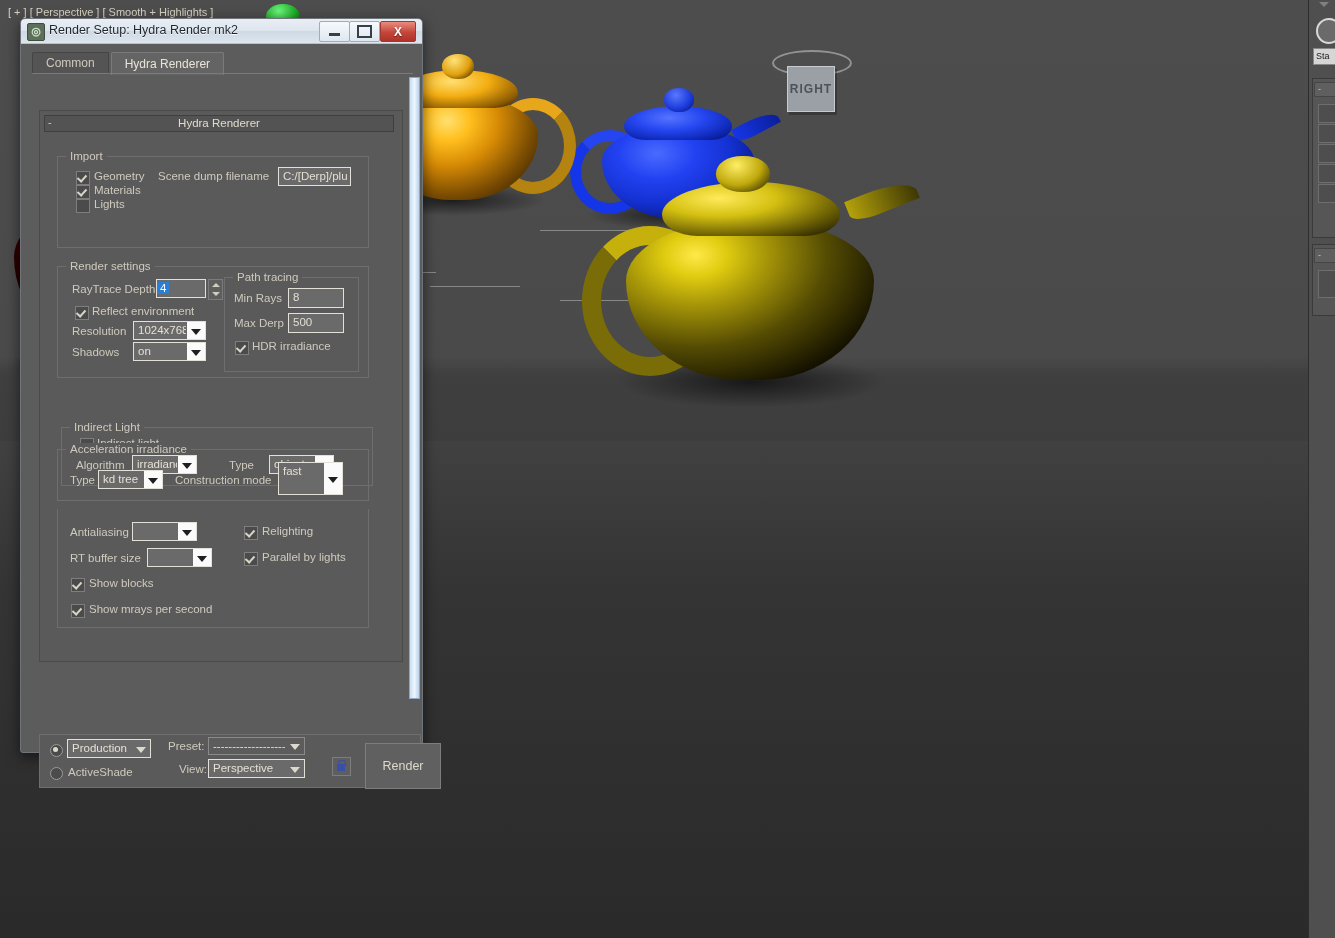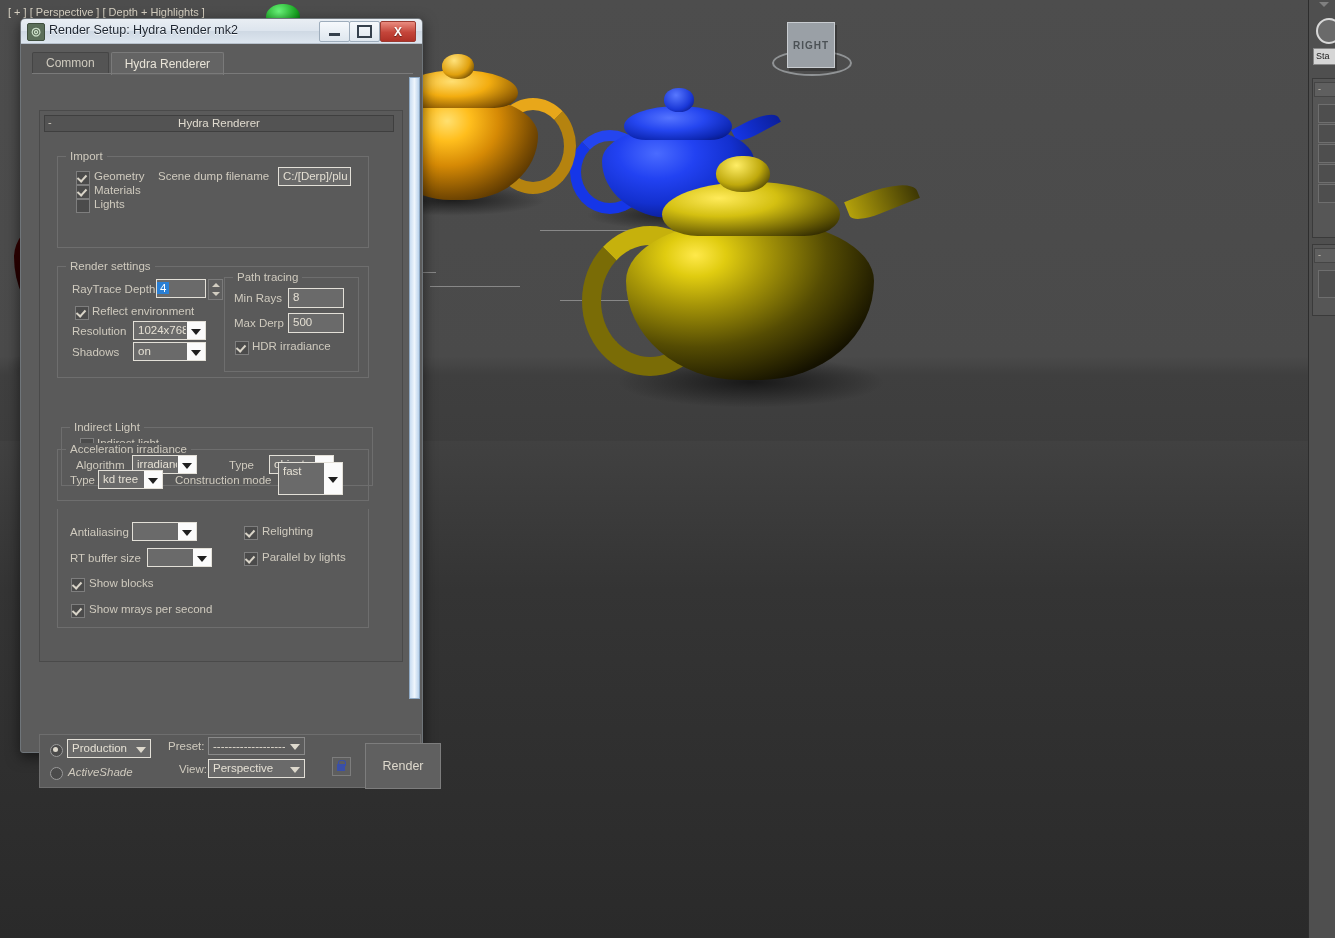--- a/index.html
+++ b/index.html
@@ -58,22 +58,23 @@
 
   
   .tripod{position:absolute;font-size:8px;font-family:"Liberation Sans",sans-serif;}
 
   
   .viewcube{position:absolute;}
   .vc-face{
     position:absolute;width:46px;height:44px;background:#9aa0a6;
     border:1px solid #c8ccd0;
     display:flex;align-items:center;justify-content:center;
-    font-size:10px;letter-spacing:1px;color:#4c5256;font-weight:bold;
+    font-size:12px;letter-spacing:1px;color:#4c5256;font-weight:bold;
     box-shadow:2px 3px 0 rgba(0,0,0,.25);
+    margin-top:44px;
   }
   .vc-ring{position:absolute;border:2px solid rgba(200,205,210,.55);border-radius:50%;}
 
   
   #vp-persp{left:440px;top:450px;width:866px;height:468px;border:2px solid #9a8b46;background:#4a4a4a;}
   #persp-inner{position:absolute;left:0;top:0;right:0;bottom:0;overflow:hidden;
     background:linear-gradient(#4d4d4d 0%, #4a4a4a 38%, #3f3f3f 40%, #2f2f2f 100%);}
   #persp-floor{position:absolute;left:0;top:47%;width:100%;height:53%;
     background:linear-gradient(#414141 0%, #343434 30%, #2a2a2a 100%);}
   .floor-line{position:absolute;height:1px;background:rgba(210,210,210,.45);}
@@ -359,21 +360,21 @@
       </div>
 
       <div class="tripod" style="left:22px;top:396px;width:52px;height:52px;">
         <div class="abs" style="left:6px;top:8px;width:1.5px;height:36px;background:#2b3ccc;"></div>
         <div class="abs" style="left:6px;top:42px;width:34px;height:1.5px;background:#2bbb2b;"></div>
         <div class="abs" style="left:3px;top:44px;color:#e04a4a;">x</div>
         <div class="abs" style="left:40px;top:34px;color:#39cc39;">y</div>
       </div>
     </div>
 
-    <div class="vp-label">[ + ] [ Perspective ] [ Depth + Highlights ]</div>
+    <div class="vp-label">[ + ] [ Perspective ] [ Smooth + Highlights ]</div>
   </div>
 
   <div id="cmd-panel">
     <div class="abs" style="left:10px;top:2px;width:0;height:0;border-left:5px solid transparent;border-right:5px solid transparent;border-top:5px solid #808080;"></div>
     <div class="cp-circle"></div>
     <div class="cp-field">Sta</div>
     <div class="cp-rollout" style="top:78px;height:158px;"></div>
     <div class="cp-rollhdr" style="top:82px;">-</div>
     <div class="cp-box" style="top:104px;"></div>
     <div class="cp-box" style="top:124px;"></div>
@@ -551,21 +552,21 @@
     <div id="btmbar">
       <div class="radio on" style="left:10px;top:9px;"></div>
       <div class="dd" style="left:27px;top:4px;width:84px;height:19px;">
         <div class="dd-txt">Production</div>
         <div class="dd-btn" style="background:transparent;">
             <div class="dd-arrow" style="border-top-color:#ded9cd;"></div>
           </div>
       </div>
 
       <div class="radio" style="left:10px;top:32px;"></div>
-      <div class="lbl" style="left:28px;top:31px;font-style:italic;">ActiveShade</div>
+      <div class="lbl" style="left:28px;top:31px;">ActiveShade</div>
 
       <div class="lbl" style="left:128px;top:5px;">Preset:</div>
       <div class="dd" style="left:168px;top:2px;width:97px;height:18px;background:#5c5c5c;border-color:#8a8a8a;">
         <div class="dd-txt" style="line-height:16px;">-------------------</div>
         <div class="dd-btn" style="background:transparent;">
             <div class="dd-arrow" style="border-top-color:#ded9cd;"></div>
           </div>
       </div>
 
       <div class="lbl" style="left:139px;top:28px;">View:</div>

